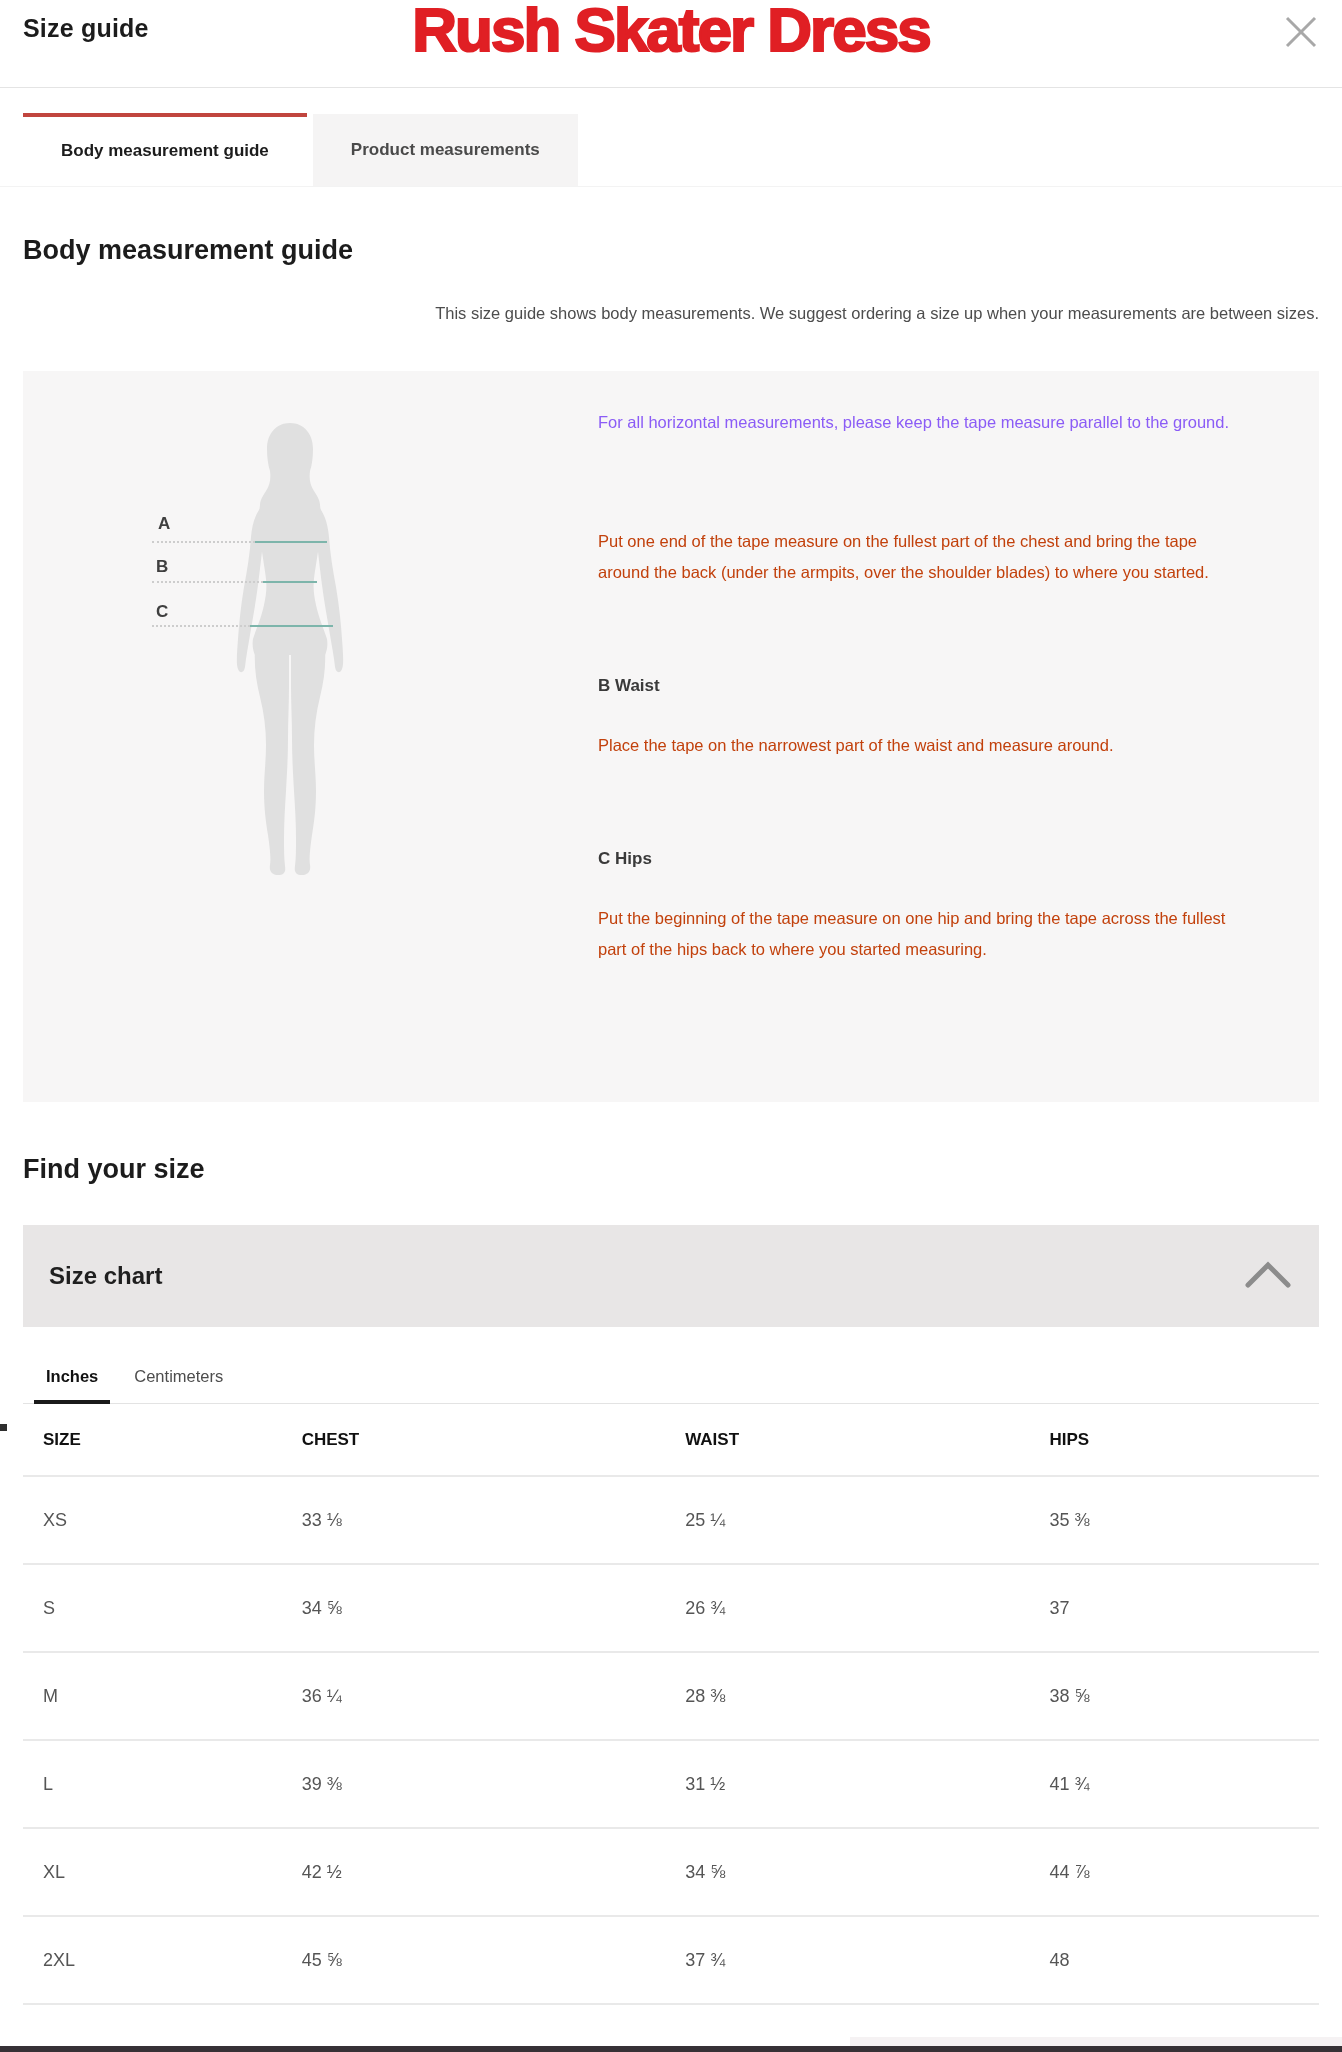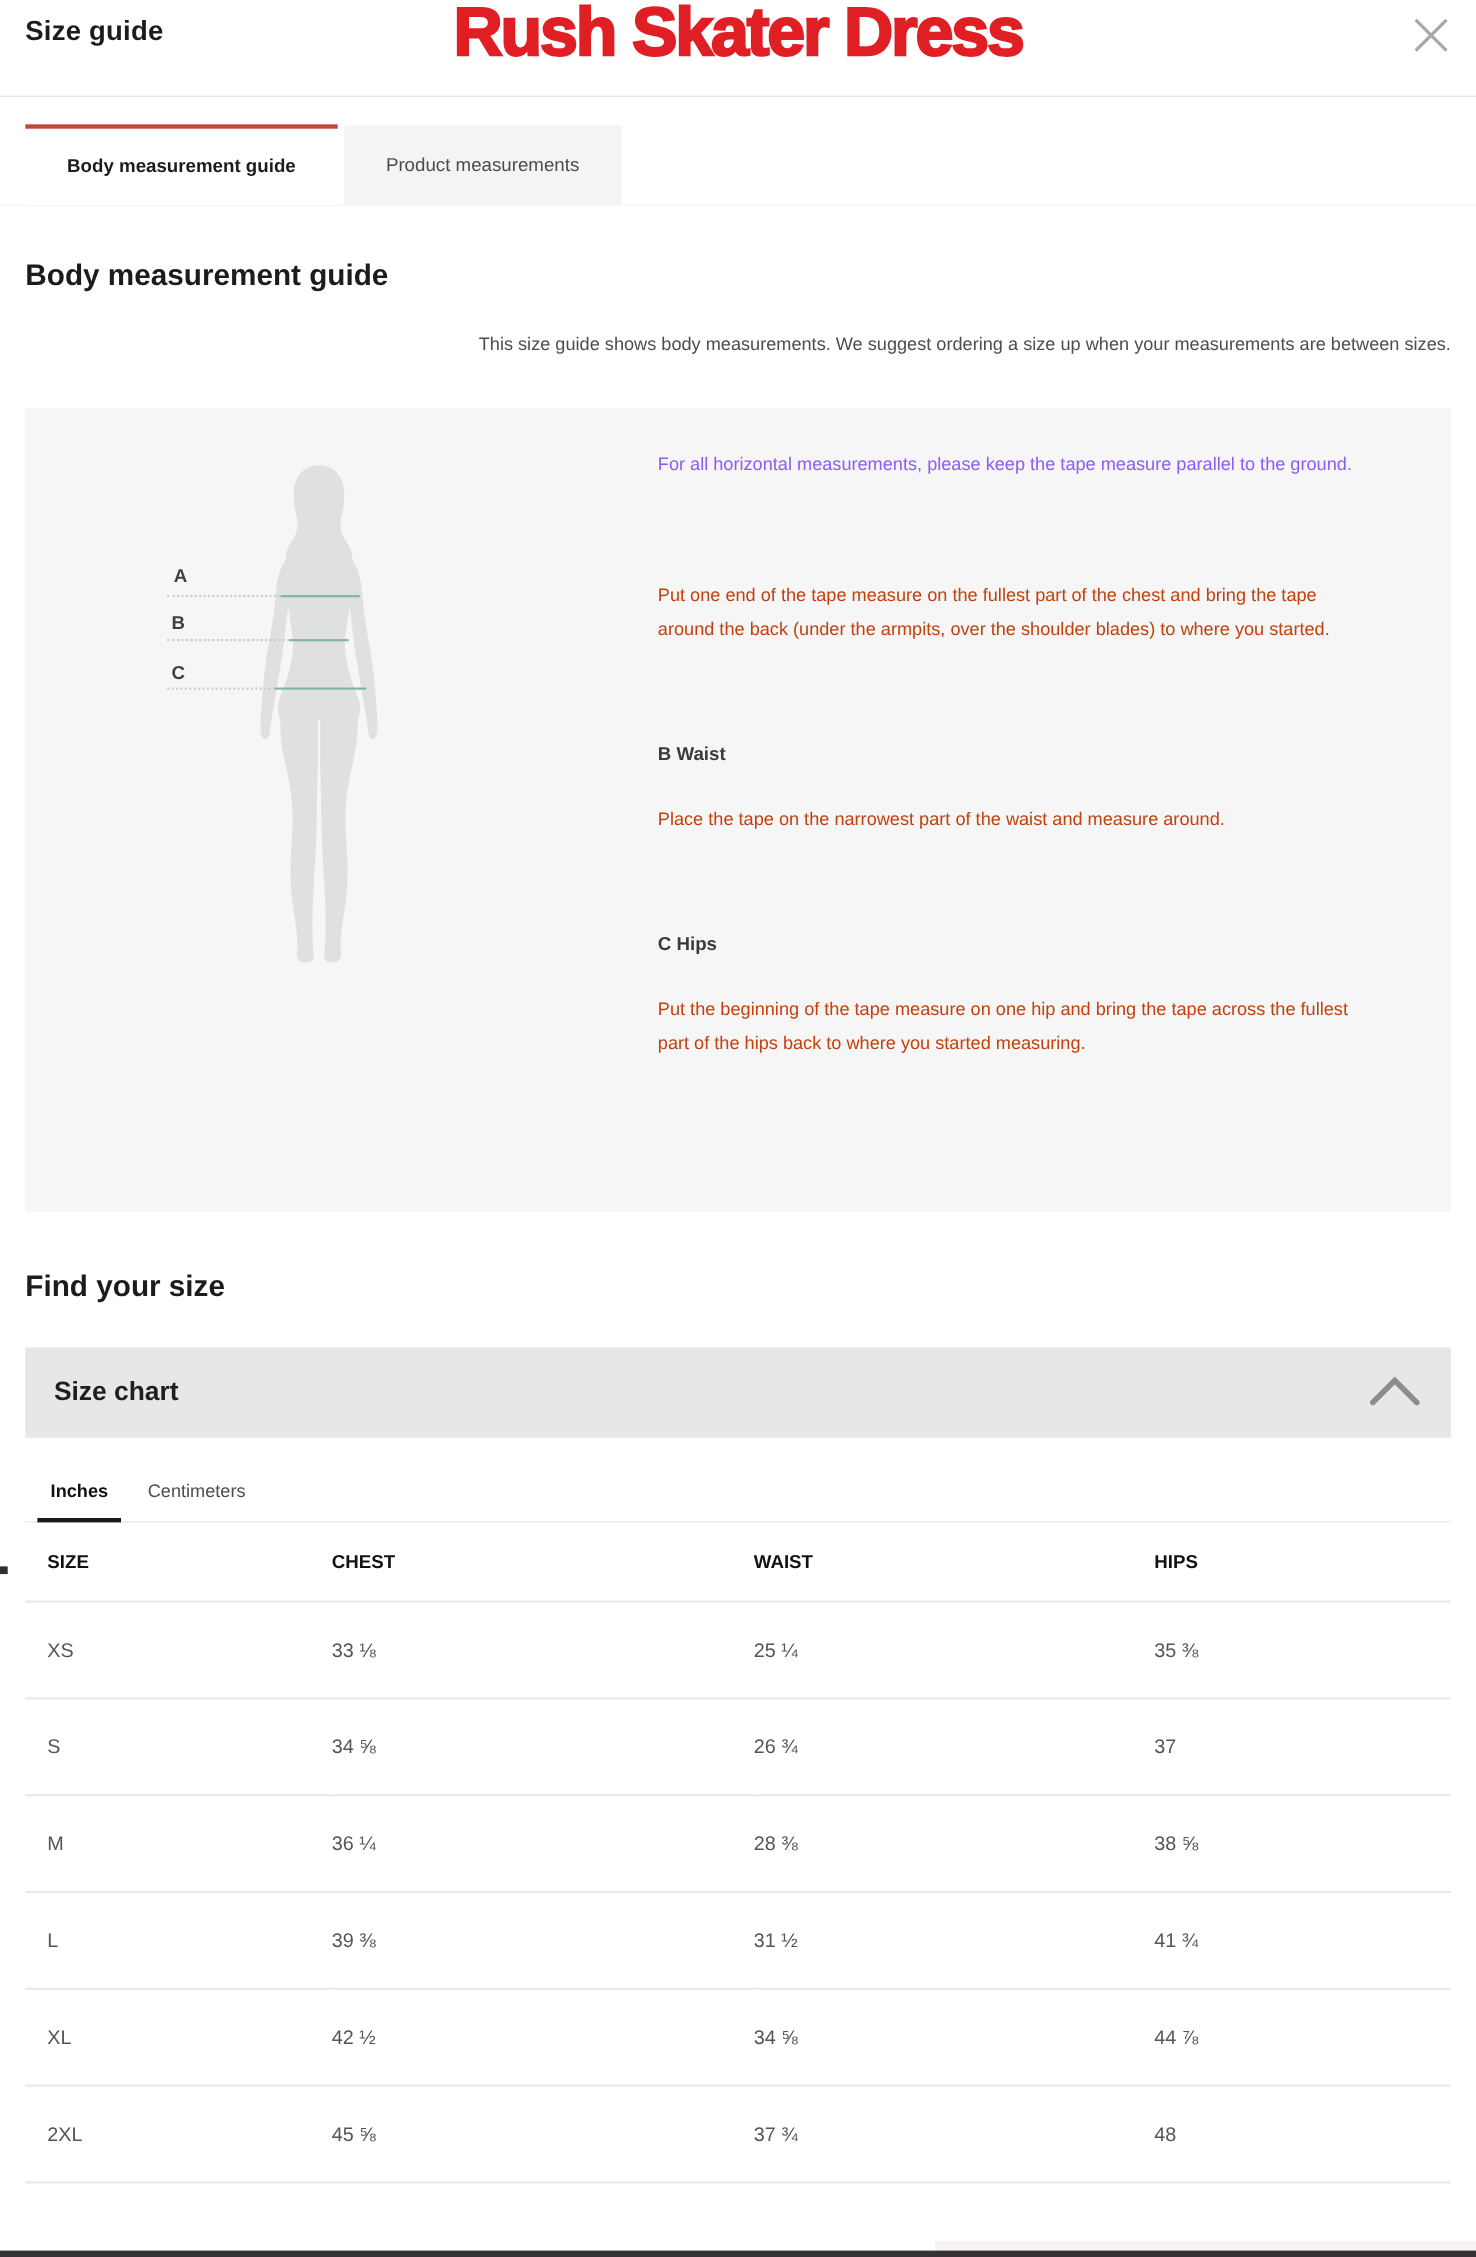--- a/index.html
+++ b/index.html
@@ -28,21 +28,21 @@
     background:none; border:none; cursor:pointer; padding:0;
   }
   
   .tabs-row { display:flex; padding-left:23px; margin-top:25px; align-items:flex-start; border-bottom:1px solid #f3f3f3; }
   .tab { height:73px; display:flex; align-items:center; padding:0 38px; font-size:17px; cursor:pointer; }
   .tab.active {
     border-top:4px solid #c1453e; background:#fff; font-weight:bold; color:#1c1c1c;
     margin-bottom:-1px; border-bottom:1px solid #fff;
   }
   .tab.inactive {
-    background:#f5f4f4; color:#4a4a4a; font-weight:normal; margin-left:6px; height:72px; margin-top:1px;
+    background:#f5f4f4; color:#4a4a4a; font-weight:bold; margin-left:6px; height:72px; margin-top:1px;
   }
   
   .content { padding:0 23px; }
   h2.section-heading { font-size:27px; font-weight:bold; color:#1c1c1c; }
   .guide-heading { margin-top:48px; }
   .guide-intro { margin-top:32px; font-size:16.5px; color:#4d4d4d; line-height:31px;text-align:right; }
   .measure-panel {
     margin-top:42px; background:#f7f6f6; position:relative;
     height:731px; display:flex;
   }
@@ -52,21 +52,21 @@
   .m-line-dot { position:absolute; height:0; border-top:2px dotted #cdcdcd; }
   .m-line-solid { position:absolute; height:2px; background:#7db5ab; }
   .measure-text { flex:1; padding:36px 70px 0 23px; }
   .measure-note { font-size:16.5px; color:#8b5cf6; line-height:31px; }
   .m-section { margin-top:88px; }
   .m-section h4 { font-size:17px; font-weight:bold; color:#3a3a3a; }
   .m-section p { margin-top:34px; font-size:16.5px; color:#c2410c; line-height:31px; }
   
   .find-heading { margin-top:52px; }
   .size-chart-bar {
-    margin-top:40px; height:82px; background:#e8e6e6;
+    margin-top:40px; height:102px; background:#e8e6e6;
     display:flex; align-items:center; justify-content:space-between;
     padding:0 28px 0 26px; cursor:pointer;
   }
   .size-chart-bar .bar-title { font-size:24px; font-weight:bold; color:#1f1f1f; }
   
   .unit-tabs { margin-top:30px; padding-left:11px; border-bottom:1px solid #e3e3e3; display:flex; }
   .unit-tab { padding:10px 0 14px; font-size:16.5px; cursor:pointer; }
   .unit-tab.active { font-weight:bold; color:#111; border-bottom:4px solid #1a1a1a; margin-bottom:-1px; padding-left:12px; padding-right:12px; }
   .unit-tab.inactive { color:#4d4d4d; margin-left:24px; }
   

